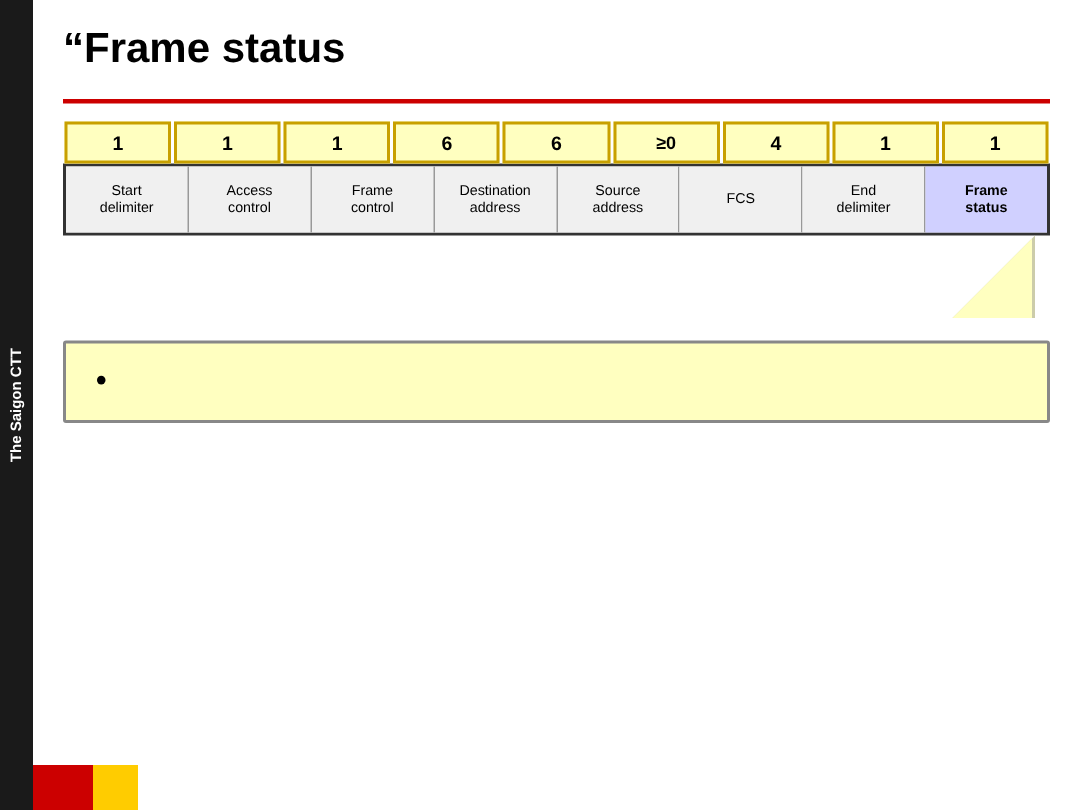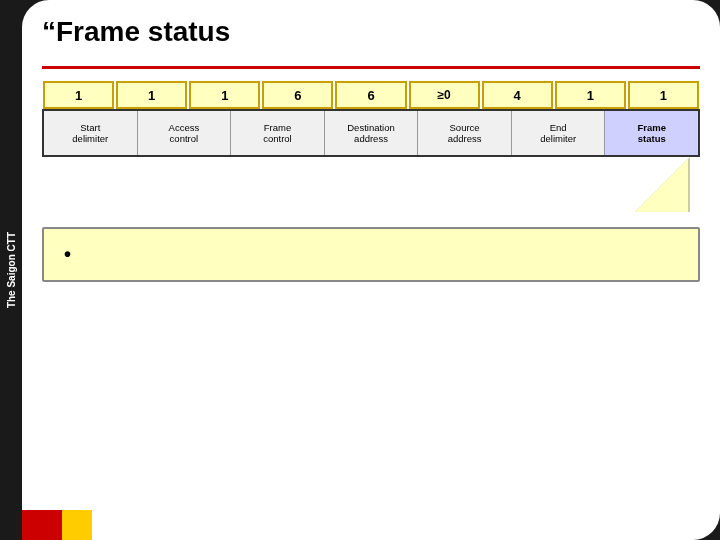--- a/index.html
+++ b/index.html
@@ -44,21 +44,20 @@
 
     
     .main-content {
       position: absolute;
       left: 22px;
       top: 0;
       right: 0;
       bottom: 0;
       background: white;
       padding: 16px 20px;
-      border-radius: 27px;
     }
 
     
     .title {
       font-size: 28px;
       font-weight: bold;
       color: black;
       margin-bottom: 18px;
     }
 
@@ -213,20 +212,21 @@
         <div class="bit-cell">1</div>
         <div class="bit-cell">1</div>
       </div>
 
       <div class="label-row">
         <div class="label-cell">Start<br>delimiter</div>
         <div class="label-cell">Access<br>control</div>
         <div class="label-cell">Frame<br>control</div>
         <div class="label-cell">Destination<br>address</div>
         <div class="label-cell">Source<br>address</div>
+        <div class="label-cell">FCS</div>
         <div class="label-cell">End<br>delimiter</div>
         <div class="label-cell highlighted">Frame<br>status</div>
       </div>
     </div>
 
     <div class="callout-container">
       <div class="arrow-area">
 
         <div style="position:absolute; right: 10px; top: 0; width: 0; height: 0; border-left: 55px solid transparent; border-bottom: 55px solid #ccccaa; z-index: 0;"></div>
         <div style="position:absolute; right: 12px; top: 2px; width: 0; height: 0; border-left: 53px solid transparent; border-bottom: 53px solid #ffffc0; z-index: 1;"></div>

